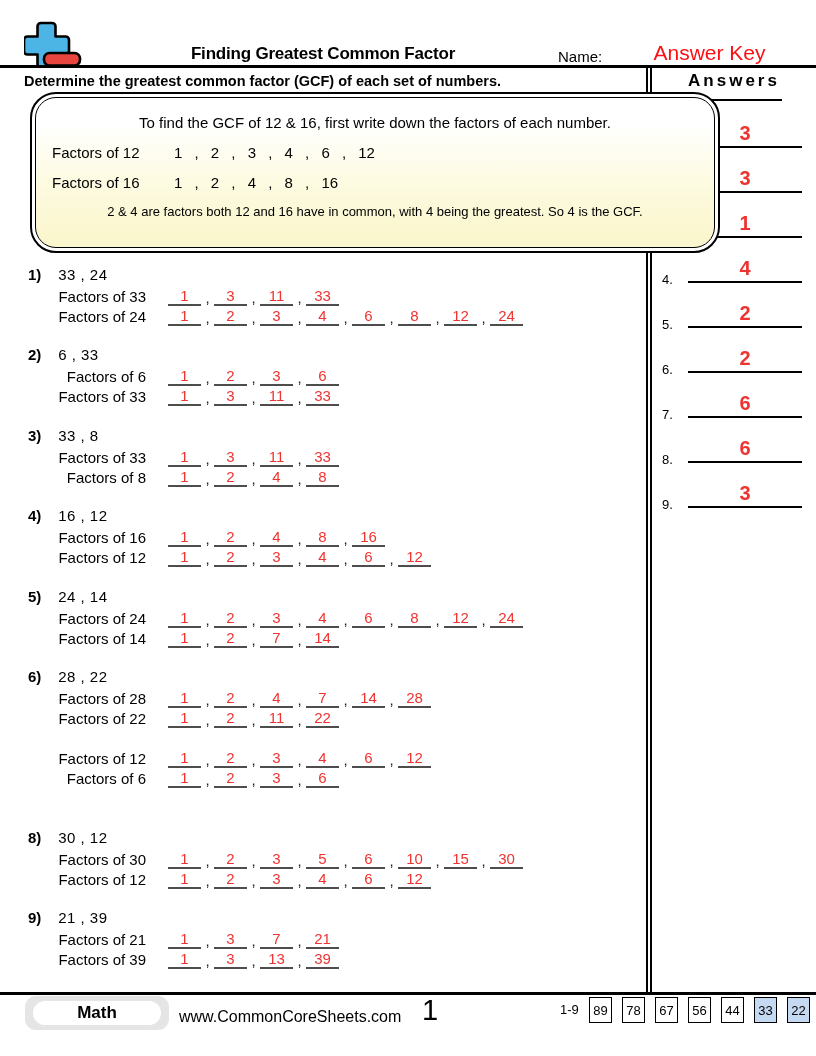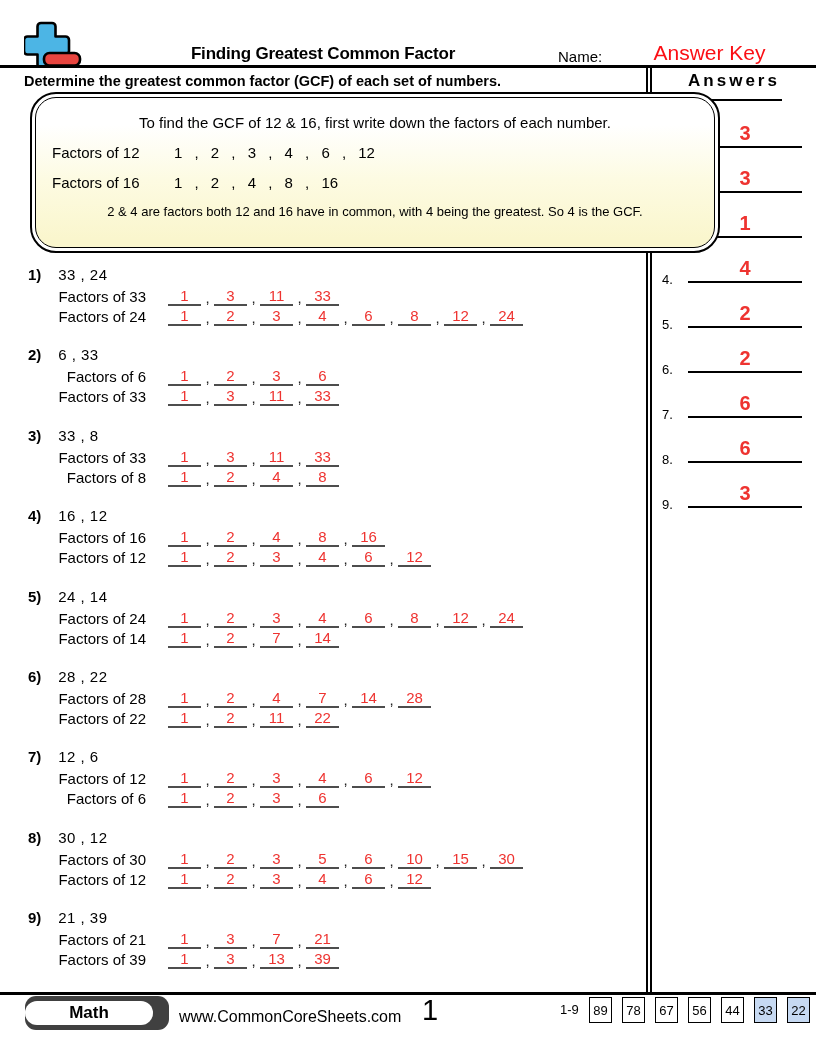--- a/index.html
+++ b/index.html
@@ -53,22 +53,22 @@
   .p-row { display:flex; align-items:flex-end; height:20px; }
   .p-label { width:118px; flex-shrink:0; text-align:right; font-size:15px; line-height:19px; }
   .p-blanks { display:flex; align-items:flex-end; margin-left:22px; }
   .blank { width:33px; border-bottom:2px solid var(--line-gray); text-align:center;
            color:var(--red); font-size:15px; line-height:17px; }
   .comma { width:13px; text-align:center; font-size:15px; line-height:17px; color:#222; }
 
   
   .footer-rule { position:absolute; left:0; top:992px; width:816px; height:3px; background:#000; }
   .math-badge { position:absolute; left:25px; top:996px; width:144px; height:34px;
-                background:#404040; border-radius:11px; display:flex; align-items:center;
-                }
+                background:#e5e5e5; border-radius:11px; display:flex; align-items:center;
+                justify-content:center; }
   .math-oval { width:128px; height:24px; background:#fff; border-radius:999px;
                display:flex; align-items:center; justify-content:center;
                font-size:17px; font-weight:bold; }
   .website { position:absolute; left:179px; top:1008px; font-size:16px; }
   .page-num { position:absolute; left:400px; top:994px; width:60px; text-align:center;
               font-size:29px; }
   .score-range { position:absolute; left:560px; top:1002px; font-size:13px; }
   .score-cells { position:absolute; left:589px; top:997px; display:flex; gap:10px; }
   .cell { width:23px; height:26px; border:1.5px solid #000; background:#fff;
           display:flex; align-items:center; justify-content:center; font-size:13px; }
@@ -368,24 +368,20 @@
             <span class="comma">,</span>
             <span class="blank">2</span>
             <span class="comma">,</span>
             <span class="blank">11</span>
             <span class="comma">,</span>
             <span class="blank">22</span>
           </span>
   </div>
       </div>
       <div class="problem">
-    <div class="p-head">
-      <span class="p-num">7)</span>
-      <span class="p-pair">12 , 6</span>
-    </div>
   <div class="p-row">
     <span class="p-label">Factors of 12</span>
     <span class="p-blanks">
             <span class="blank">1</span>
             <span class="comma">,</span>
             <span class="blank">2</span>
             <span class="comma">,</span>
             <span class="blank">3</span>
             <span class="comma">,</span>
             <span class="blank">4</span>

